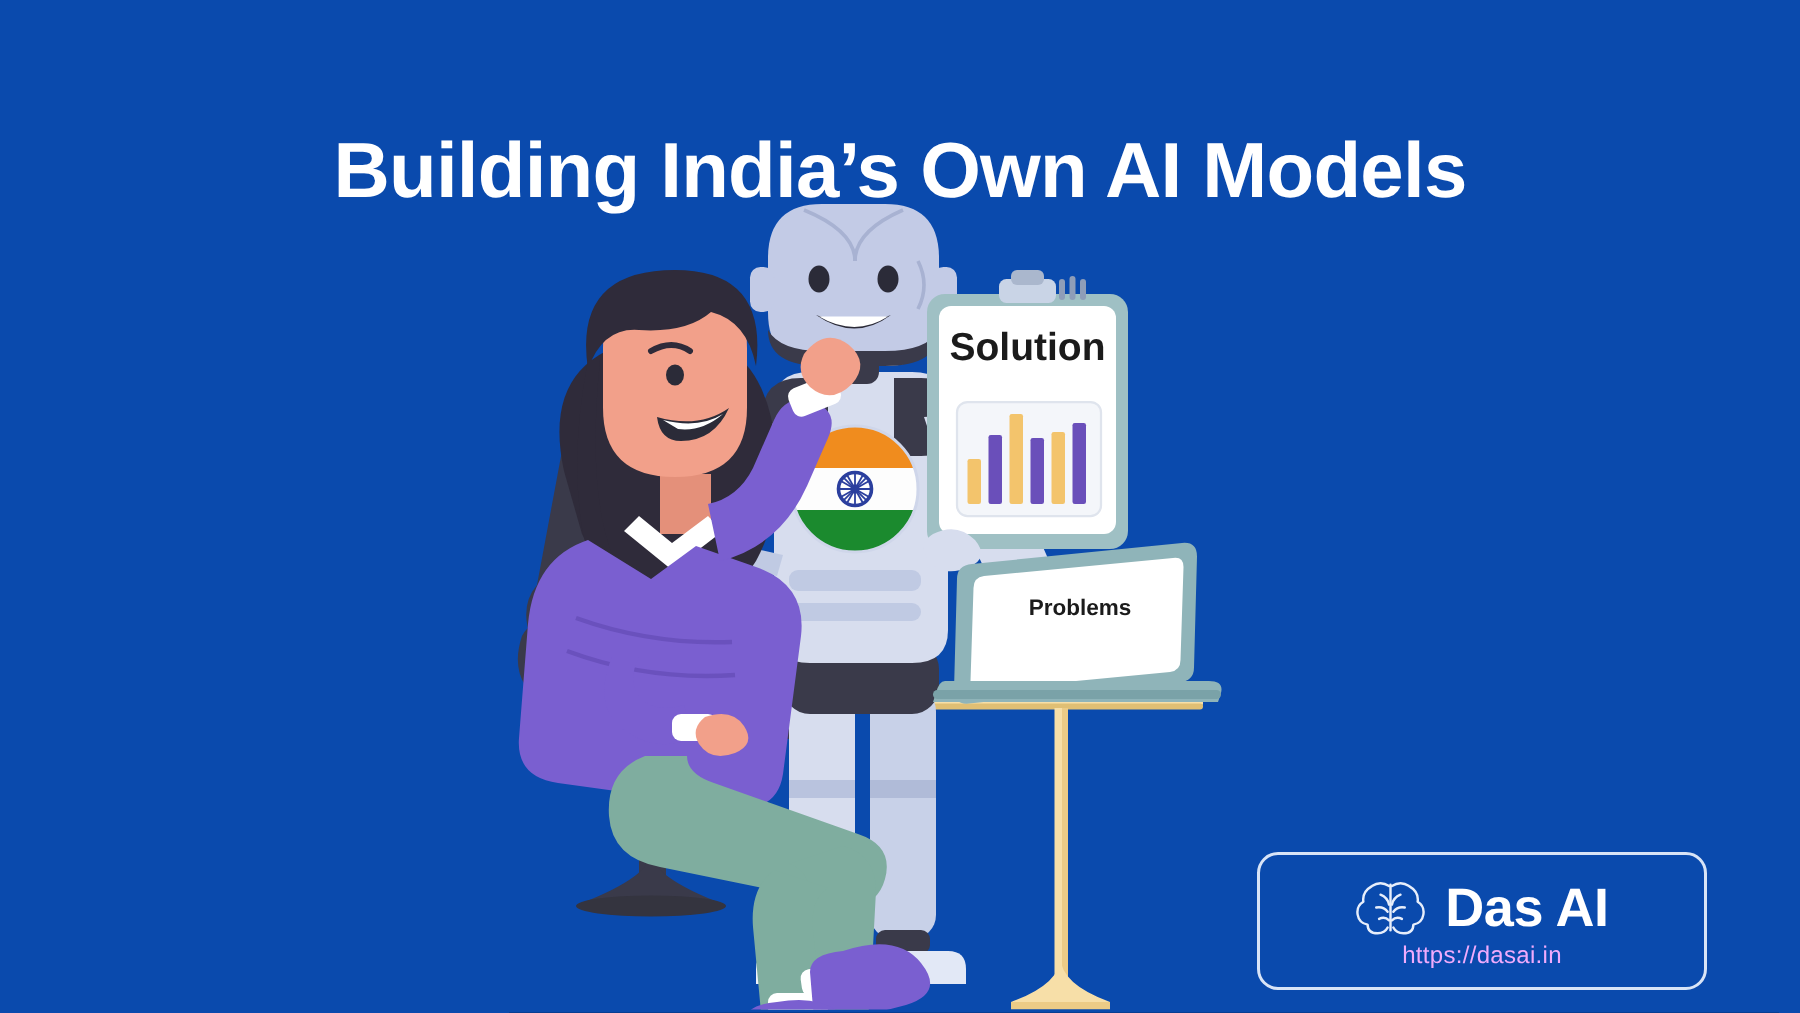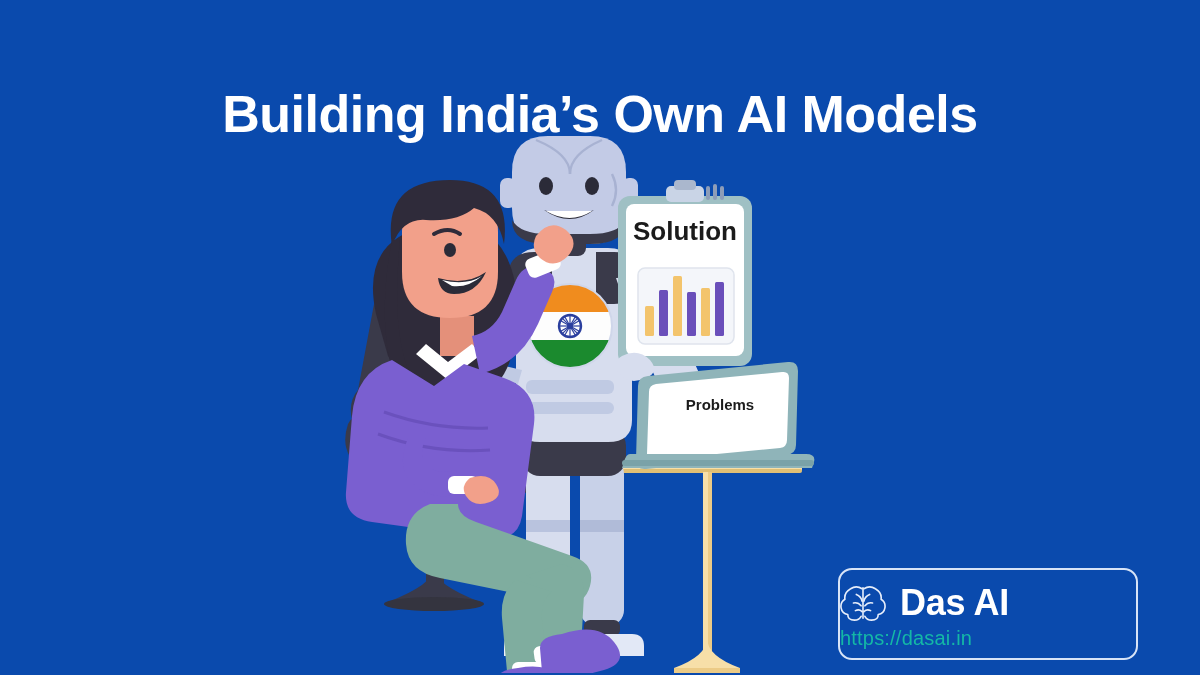--- a/index.html
+++ b/index.html
@@ -49,41 +49,41 @@
     position: absolute;
     left: 838px;
     top: 568px;
     width: 300px;
     height: 92px;
     border: 2px solid #d8e4f7;
     border-radius: 14px;
     box-sizing: border-box;
     display: flex;
     flex-direction: column;
-    align-items: flex-start;
+    align-items: center;
     justify-content: center;
     background: transparent;
   }
   #badge-row {
     display: flex;
     align-items: center;
     gap: 14px;
     margin-top: 2px;
   }
   #badge-brain { width: 46px; height: 40px; flex: none; }
   #badge-name {
     color: #ffffff;
     font-size: 36px;
     font-weight: 700;
     letter-spacing: -0.3px;
     line-height: 1;
   }
   #badge-url {
-    color: #14b8a6;
-    font-size: 20px;
+    color: #f0abfc;
+    font-size: 16px;
     font-weight: 400;
     letter-spacing: 0.2px;
     margin-top: 5px;
     line-height: 1;
   }
 </style>
 </head>
 <body>
 
 <div id="stage">

